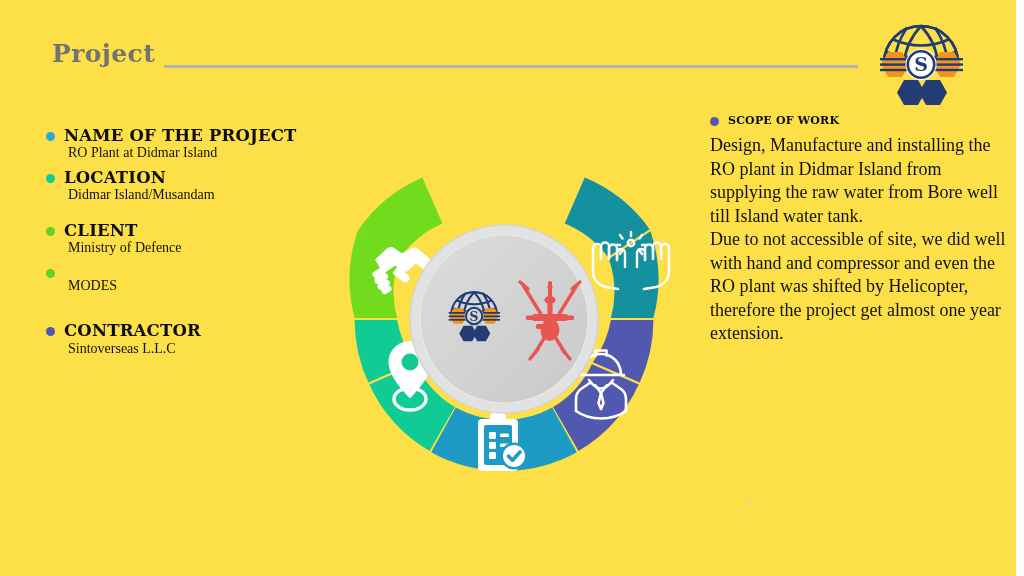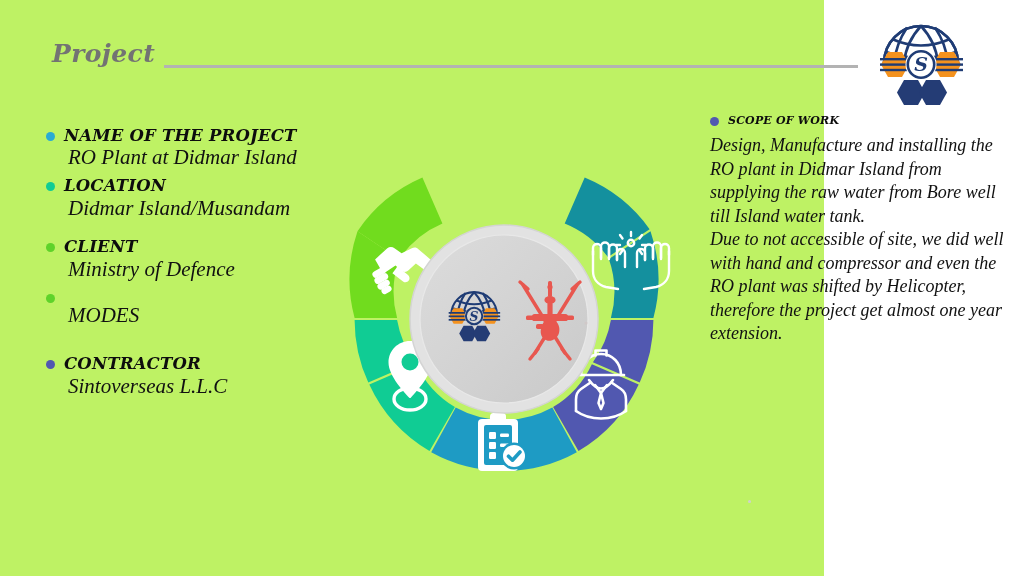--- a/index.html
+++ b/index.html
@@ -8,24 +8,23 @@
   html, body {
     width: 1024px;
     height: 576px;
     background: #ffffff;
     font-family: "Liberation Serif", "DejaVu Serif", serif;
     overflow: hidden;
   }
 
   .slide {
     position: relative;
-    width: 824px;
+    width: 1016px;
     height: 576px;
-    background: #bef264;
-    font-style: italic;
+    background: #fde047;
   }
 
   
   .slide-title {
     position: absolute;
     left: 52px;
     top: 41px;
     font-family: "DejaVu Serif", "Liberation Serif", serif;
     font-weight: bold;
     font-size: 25px;
@@ -81,21 +80,21 @@
     font-family: "DejaVu Serif", "Liberation Serif", serif;
     font-weight: bold;
     font-size: 16.5px;
     letter-spacing: 0.2px;
     color: #0d0d0d;
     white-space: nowrap;
   }
 
   .sub-text {
     font-family: "Liberation Serif", "DejaVu Serif", serif;
-    font-size: 21px;
+    font-size: 14px;
     color: #111111;
     margin-left: 22px;
     line-height: 1.18;
   }
 
   
   .right-col {
     position: absolute;
     left: 710px;
     top: 115px;

